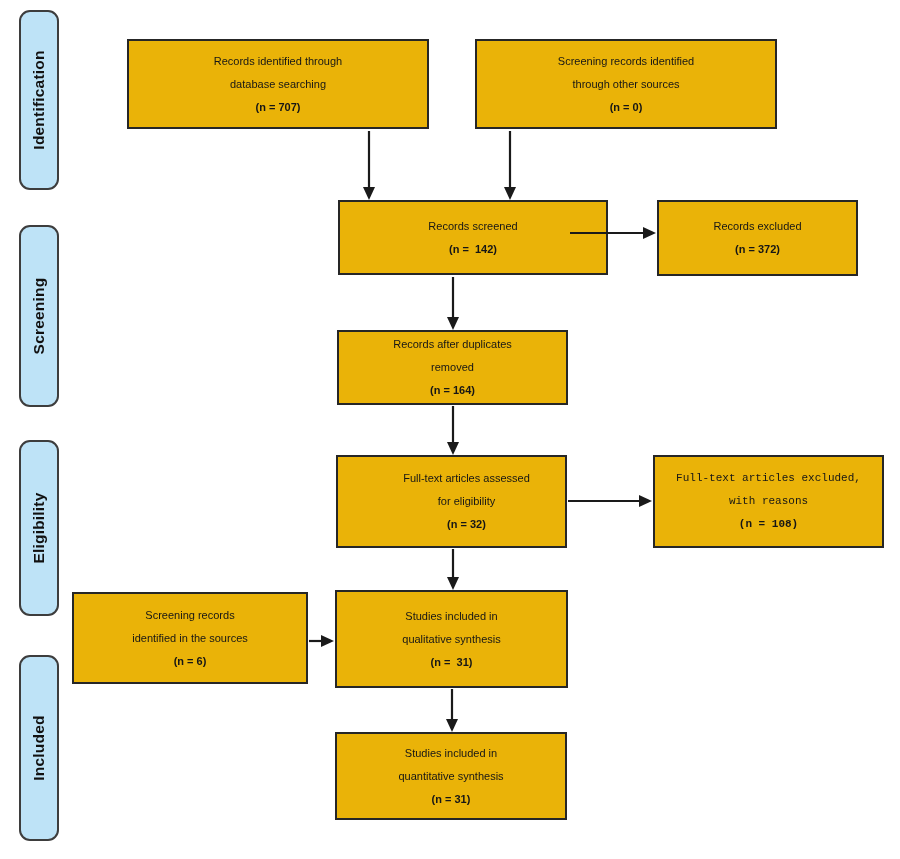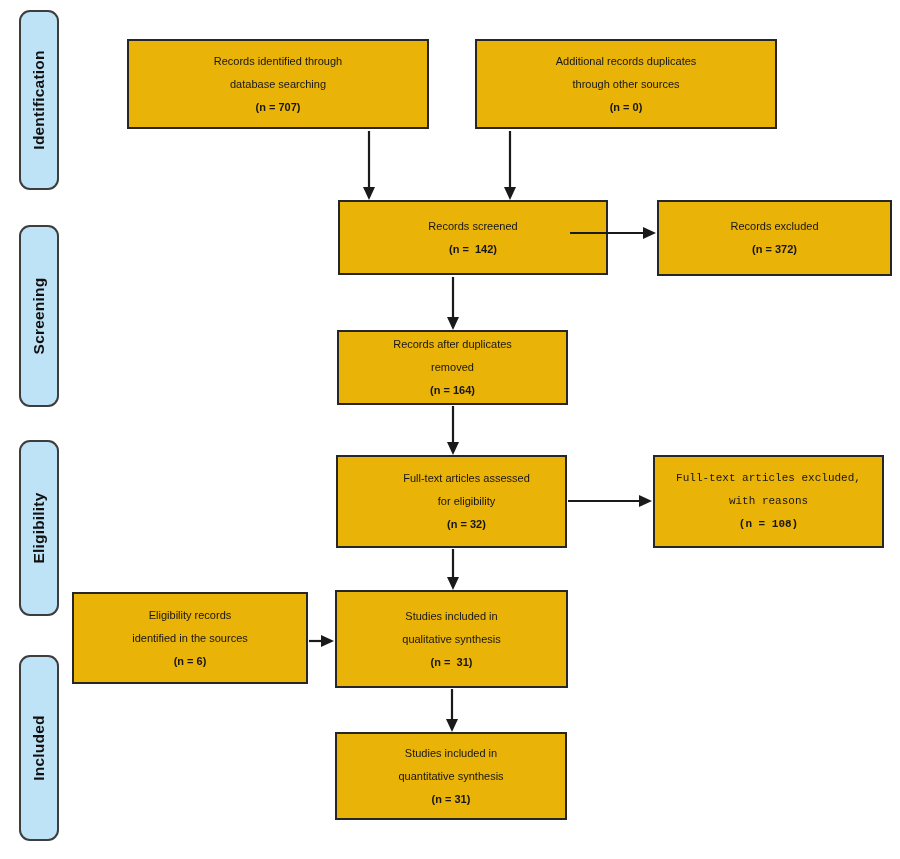--- a/index.html
+++ b/index.html
@@ -56,21 +56,21 @@
     color: #161616;
     font-size: 11px;
     line-height: 23px;
   }
   .bline { white-space: pre; }
   .count { font-weight: bold; }
 
   #box-1  { left: 127px; top: 39px;  width: 302px; height: 90px; }
   #box-2  { left: 475px; top: 39px;  width: 302px; height: 90px; }
   #box-3  { left: 338px; top: 200px; width: 270px; height: 75px; }
-  #box-4  { left: 657px; top: 200px; width: 235px; height: 76px; }
+  #box-4  { left: 657px; top: 200px; width: 201px; height: 76px; }
   #box-5  { left: 337px; top: 330px; width: 231px; height: 75px; }
   #box-6  { left: 336px; top: 455px; width: 231px; height: 93px; padding-left: 30px; }
   #box-7  { left: 653px; top: 455px; width: 231px; height: 93px; font-family: Liberation Mono, monospace; }
   #box-8  { left: 72px;  top: 592px; width: 236px; height: 92px; }
   #box-9  { left: 335px; top: 590px; width: 233px; height: 98px; }
   #box-10 { left: 335px; top: 732px; width: 232px; height: 88px; }
 
   
   #arrows {
     position: absolute;
@@ -99,21 +99,21 @@
     <span class="stage-text">Included</span>
   </div>
 
   <div class="box" id="box-1">
     <div class="bline">Records identified through</div>
     <div class="bline">database searching</div>
     <div class="bline count">(n = 707)</div>
   </div>
 
   <div class="box" id="box-2">
-    <div class="bline">Additional records duplicates</div>
+    <div class="bline">Screening records identified</div>
     <div class="bline">through other sources</div>
     <div class="bline count">(n = 0)</div>
   </div>
 
   <div class="box" id="box-3">
     <div class="bline">Records screened</div>
     <div class="bline count">(n =  142)</div>
   </div>
 
   <div class="box" id="box-4">
@@ -133,21 +133,21 @@
     <div class="bline count">(n = 32)</div>
   </div>
 
   <div class="box" id="box-7">
     <div class="bline">Full-text articles excluded,</div>
     <div class="bline">with reasons</div>
     <div class="bline count">(n = 108)</div>
   </div>
 
   <div class="box" id="box-8">
-    <div class="bline">Eligibility records</div>
+    <div class="bline">Screening records</div>
     <div class="bline">identified in the sources</div>
     <div class="bline count">(n = 6)</div>
   </div>
 
   <div class="box" id="box-9">
     <div class="bline">Studies included in</div>
     <div class="bline">qualitative synthesis</div>
     <div class="bline count">(n =  31)</div>
   </div>
 

